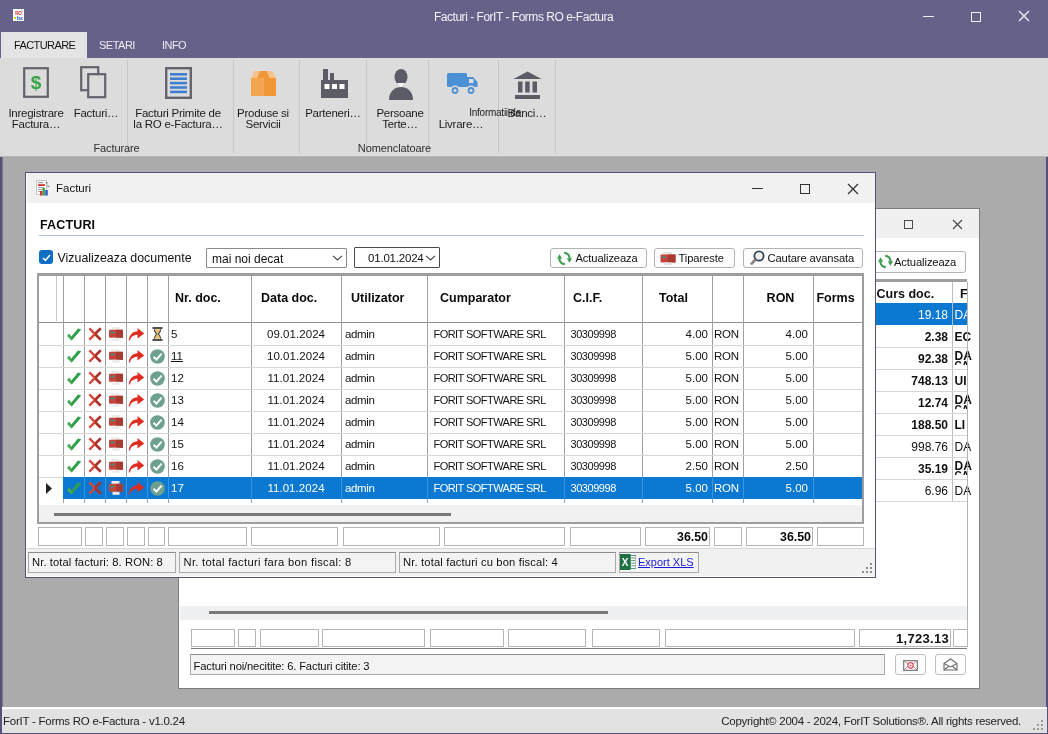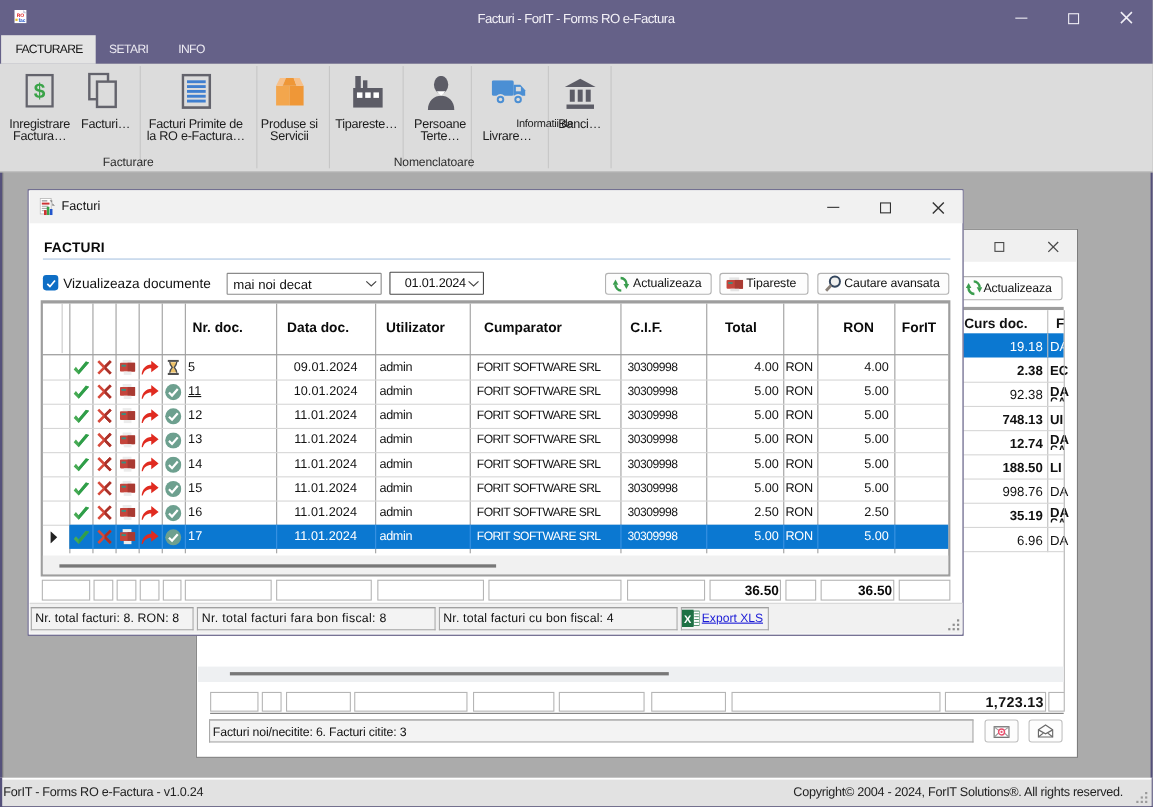--- a/index.html
+++ b/index.html
@@ -68,21 +68,21 @@
 <div class="tx" style="left:203.0px;top:106.5px;width:120px;text-align:center;font-size:11.5px;color:#1c1c1c;letter-spacing:-0.25px;">Produse si</div>
 <div class="tx" style="left:203.0px;top:118.0px;width:120px;text-align:center;font-size:11.5px;color:#1c1c1c;letter-spacing:-0.25px;">Servicii</div>
 <svg class="abs" style="left:321px;top:69px" width="27" height="29" viewBox="0 0 27 29">
 <rect x="2" y="0" width="5" height="12" fill="#5c5c66"></rect>
 <rect x="9" y="4" width="4" height="8" fill="#5c5c66"></rect>
 <path d="M0 11 L27 11 L27 29 L0 29 Z" fill="#5c5c66"></path>
 <rect x="3.5" y="15" width="5" height="5" fill="#fff"></rect>
 <rect x="11" y="15" width="5" height="5" fill="#fff"></rect>
 <rect x="18.5" y="15" width="5" height="5" fill="#fff"></rect>
 </svg>
-<div class="tx" style="left:273.0px;top:106.5px;width:120px;text-align:center;font-size:11.5px;color:#1c1c1c;letter-spacing:-0.25px;">Tipareste…</div>
+<div class="tx" style="left:273.0px;top:106.5px;width:120px;text-align:center;font-size:11.5px;color:#1c1c1c;letter-spacing:-0.25px;">Parteneri…</div>
 <svg class="abs" style="left:387px;top:69px" width="28" height="31" viewBox="0 0 28 31">
 <ellipse cx="14" cy="8" rx="6.5" ry="8" fill="#5c5c66"></ellipse>
 <path d="M2 31 C2 22 8 18 14 18 C20 18 26 22 26 31 Z" fill="#5c5c66"></path>
 <path d="M14 18 L10 14 L18 14 Z" fill="#fff"></path>
 </svg>
 <div class="tx" style="left:340.0px;top:106.5px;width:120px;text-align:center;font-size:11.5px;color:#1c1c1c;letter-spacing:-0.25px;">Persoane</div>
 <div class="tx" style="left:340.0px;top:118.0px;width:120px;text-align:center;font-size:11.5px;color:#1c1c1c;letter-spacing:-0.25px;">Terte…</div>
 <svg class="abs" style="left:447px;top:73px" width="31" height="23" viewBox="0 0 31 23">
 <rect x="0" y="0" width="20" height="14" rx="1.5" fill="#4b8fd4"></rect>
 <path d="M20 4 L26 4 L30.5 9 L30.5 14 L20 14 Z" fill="#4b8fd4"></path>
@@ -125,21 +125,21 @@
 <div class="tx" style="left:960px;top:286.5px;font-size:12.5px;font-weight:bold;color:#111;">F</div>
 <div class="abs" style="left:952px;top:282px;width:1px;height:220px;background:#bdbdbd;"></div>
 <div class="abs" style="left:835px;top:303px;width:132px;height:22px;background:#0b78d1;"></div>
 <div class="abs" style="left:952px;top:303px;width:1px;height:22px;background:#bdbdbd;"></div>
 <div class="tx" style="left:848px;top:307.5px;width:100px;text-align:right;font-size:12px;font-weight:normal;color:#fff;">19.18</div>
 <div class="tx" style="left:954.5px;top:307.5px;font-size:12px;font-weight:normal;color:#fff;">DA</div>
 <div class="abs" style="left:835px;top:347px;width:132px;height:1px;background:#d6d6d6;"></div>
 <div class="tx" style="left:848px;top:329.5px;width:100px;text-align:right;font-size:12px;font-weight:bold;color:#111;">2.38</div>
 <div class="tx" style="left:954.5px;top:329.5px;font-size:12px;font-weight:bold;color:#111;">EC</div>
 <div class="abs" style="left:835px;top:369px;width:132px;height:1px;background:#d6d6d6;"></div>
-<div class="tx" style="left:848px;top:351.5px;width:100px;text-align:right;font-size:12px;font-weight:normal;color:#111;">92.38</div>
+<div class="tx" style="left:848px;top:351.5px;width:100px;text-align:right;font-size:12px;font-weight:bold;color:#111;">92.38</div>
 <div class="tx" style="left:954.5px;top:348.5px;font-size:12px;font-weight:bold;color:#111;">DA</div>
 <div class="tx" style="left:954.5px;top:360.0px;font-size:10px;font-weight:bold;color:#111;height:5px;overflow:hidden;">CA</div>
 <div class="abs" style="left:835px;top:391px;width:132px;height:1px;background:#d6d6d6;"></div>
 <div class="tx" style="left:848px;top:373.5px;width:100px;text-align:right;font-size:12px;font-weight:bold;color:#111;">748.13</div>
 <div class="tx" style="left:954.5px;top:373.5px;font-size:12px;font-weight:bold;color:#111;">UI</div>
 <div class="abs" style="left:835px;top:413px;width:132px;height:1px;background:#d6d6d6;"></div>
 <div class="tx" style="left:848px;top:395.5px;width:100px;text-align:right;font-size:12px;font-weight:bold;color:#111;">12.74</div>
 <div class="tx" style="left:954.5px;top:392.5px;font-size:12px;font-weight:bold;color:#111;">DA</div>
 <div class="tx" style="left:954.5px;top:404.0px;font-size:10px;font-weight:bold;color:#111;height:5px;overflow:hidden;">CA</div>
 <div class="abs" style="left:835px;top:435px;width:132px;height:1px;background:#d6d6d6;"></div>
@@ -245,21 +245,21 @@
 <path d="M6.6 9.4 L2 14.4" stroke="#8a8078" stroke-width="2.6"></path>
 </svg>
 <div class="abs" style="left:37px;top:273px;width:827px;height:251px;background:#fff;border:2px solid #9e9e9e;border-top:3px solid #9e9e9e;"></div>
 <div class="tx" style="left:175px;top:291px;font-size:12.5px;font-weight:bold;color:#0a0a0a;">Nr. doc.</div>
 <div class="tx" style="left:261px;top:291px;font-size:12.5px;font-weight:bold;color:#0a0a0a;">Data doc.</div>
 <div class="tx" style="left:351px;top:291px;font-size:12.5px;font-weight:bold;color:#0a0a0a;">Utilizator</div>
 <div class="tx" style="left:440px;top:291px;font-size:12.5px;font-weight:bold;color:#0a0a0a;">Cumparator</div>
 <div class="tx" style="left:573px;top:291px;font-size:12.5px;font-weight:bold;color:#0a0a0a;">C.I.F.</div>
 <div class="tx" style="left:638.5px;top:291px;width:70px;text-align:center;font-size:12.5px;font-weight:bold;color:#0a0a0a;">Total</div>
 <div class="tx" style="left:745.5px;top:291px;width:70px;text-align:center;font-size:12.5px;font-weight:bold;color:#0a0a0a;">RON</div>
-<div class="tx" style="left:811px;top:291px;width:49px;text-align:center;font-size:12.5px;font-weight:bold;color:#0a0a0a;">ForIT</div>
+<div class="tx" style="left:811px;top:291px;width:49px;text-align:center;font-size:12.5px;font-weight:bold;color:#0a0a0a;">Forms</div>
 <div class="abs" style="left:39px;top:321.5px;width:823px;height:1.6px;background:#8f8f8f;"></div>
 <div class="abs" style="left:55.5px;top:276px;width:1px;height:45px;background:#c9c9c9;"></div>
 <div class="abs" style="left:63px;top:276px;width:1px;height:227px;background:#9f9f9f;"></div>
 <div class="abs" style="left:84px;top:276px;width:1px;height:227px;background:#9f9f9f;"></div>
 <div class="abs" style="left:105px;top:276px;width:1px;height:227px;background:#9f9f9f;"></div>
 <div class="abs" style="left:126px;top:276px;width:1px;height:227px;background:#9f9f9f;"></div>
 <div class="abs" style="left:147px;top:276px;width:1px;height:227px;background:#9f9f9f;"></div>
 <div class="abs" style="left:167.5px;top:276px;width:1px;height:227px;background:#9f9f9f;"></div>
 <div class="abs" style="left:251px;top:276px;width:1px;height:227px;background:#9f9f9f;"></div>
 <div class="abs" style="left:341px;top:276px;width:1px;height:227px;background:#9f9f9f;"></div>

